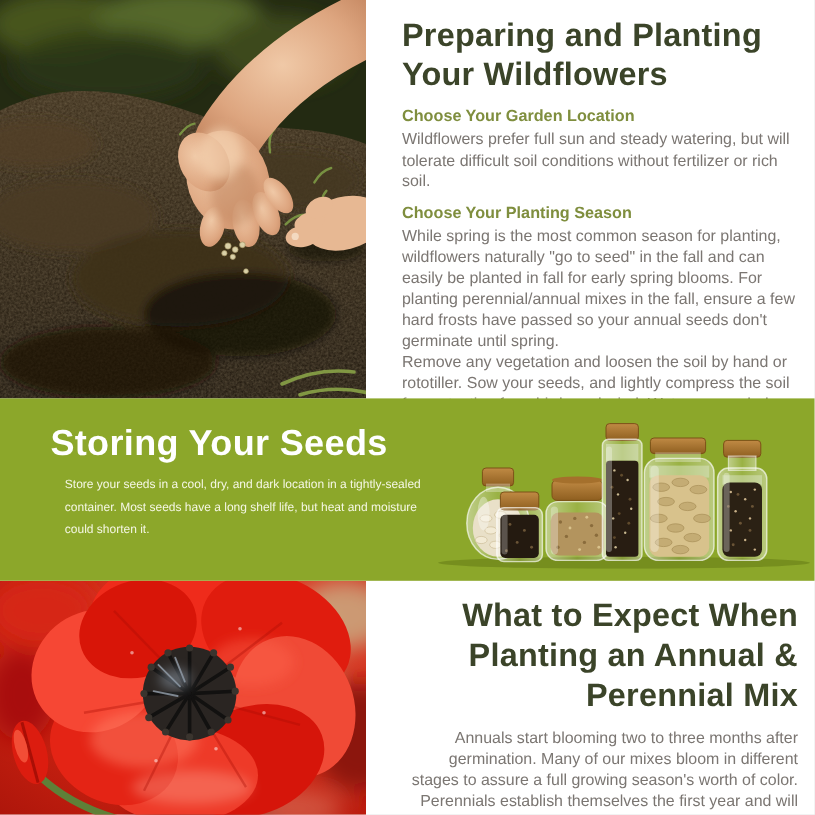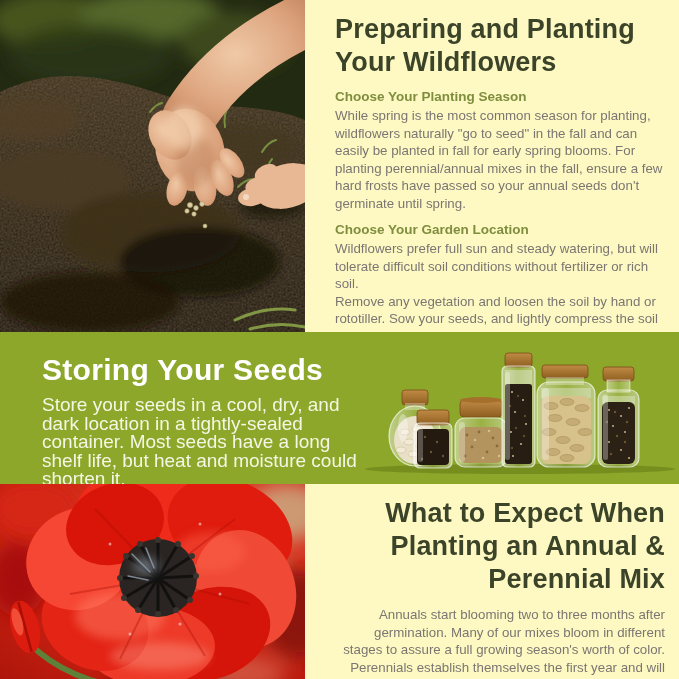--- a/index.html
+++ b/index.html
@@ -1,18 +1,18 @@
 <!DOCTYPE html>
 <html><head>
 <meta charset="utf-8">
 <style>
   html,body{margin:0;padding:0;background:#ddd;}
   .canvas{
     position:relative;width:679px;height:679px;overflow:hidden;
-    background:#fef9c3;font-family:"Liberation Sans",sans-serif;
+    background:#ffffff;font-family:"Liberation Sans",sans-serif;
     -webkit-font-smoothing:antialiased;
   }
   .row{display:flex;}
   .top-row{height:332px;}
   .bottom-row{height:205px;}
   .photo{flex:none;position:relative;overflow:hidden;}
   .photo svg{display:block;}
   .photo-hand{width:305px;height:332px;}
   .photo-poppy{width:305px;height:205px;}
 
@@ -35,21 +35,21 @@
 
   .band{
     position:relative;height:152px;background:#8ca72a;overflow:hidden;
   }
   .band-text{position:absolute;left:42px;top:21px;width:330px;}
   .band-title{
     margin:0;font-size:30px;line-height:34px;font-weight:700;color:#ffffff;
     letter-spacing:.3px;
   }
   .band-body{
-    margin:9px 0 0 0;font-size:19px;line-height:18.5px;color:#f5f7e4;width:316px;
+    margin:9px 0 0 12px;font-size:10px;line-height:18.5px;color:#f5f7e4;width:316px;
   }
   .jars-photo{position:absolute;left:355px;top:0;width:324px;height:142px;}
 </style>
 </head>
 <body>
 
 <div class="canvas">
 
   <div class="row top-row">
 
@@ -141,27 +141,27 @@
           <ellipse cx="266" cy="173" rx="12" ry="8" transform="rotate(-28 266 173)"></ellipse>
         </g>
         <circle cx="246" cy="197" r="3" fill="#f3d9c0"></circle>
       </svg>
     </div>
 
     <div class="panel top-panel">
       <h1 class="section-title">Preparing and Planting Your Wildflowers</h1>
 
       <div class="subsection">
+        <h2>Choose Your Garden Location</h2>
+        <p>Wildflowers prefer full sun and steady watering, but will tolerate difficult soil conditions without fertilizer or rich soil.</p>
+      </div>
+
+      <div class="subsection">
         <h2>Choose Your Planting Season</h2>
         <p>While spring is the most common season for planting, wildflowers naturally "go to seed" in the fall and can easily be planted in fall for early spring blooms. For planting perennial/annual mixes in the fall, ensure a few hard frosts have passed so your annual seeds don't germinate until spring.</p>
-      </div>
-
-      <div class="subsection">
-        <h2>Choose Your Garden Location</h2>
-        <p>Wildflowers prefer full sun and steady watering, but will tolerate difficult soil conditions without fertilizer or rich soil.</p>
       </div>
 
       <div class="subsection">
         <p>Remove any vegetation and loosen the soil by hand or rototiller. Sow your seeds, and lightly compress the soil for protection from birds and wind. Water as needed.</p>
       </div>
     </div>
   </div>
 
   <div class="band">
     <div class="band-text">

